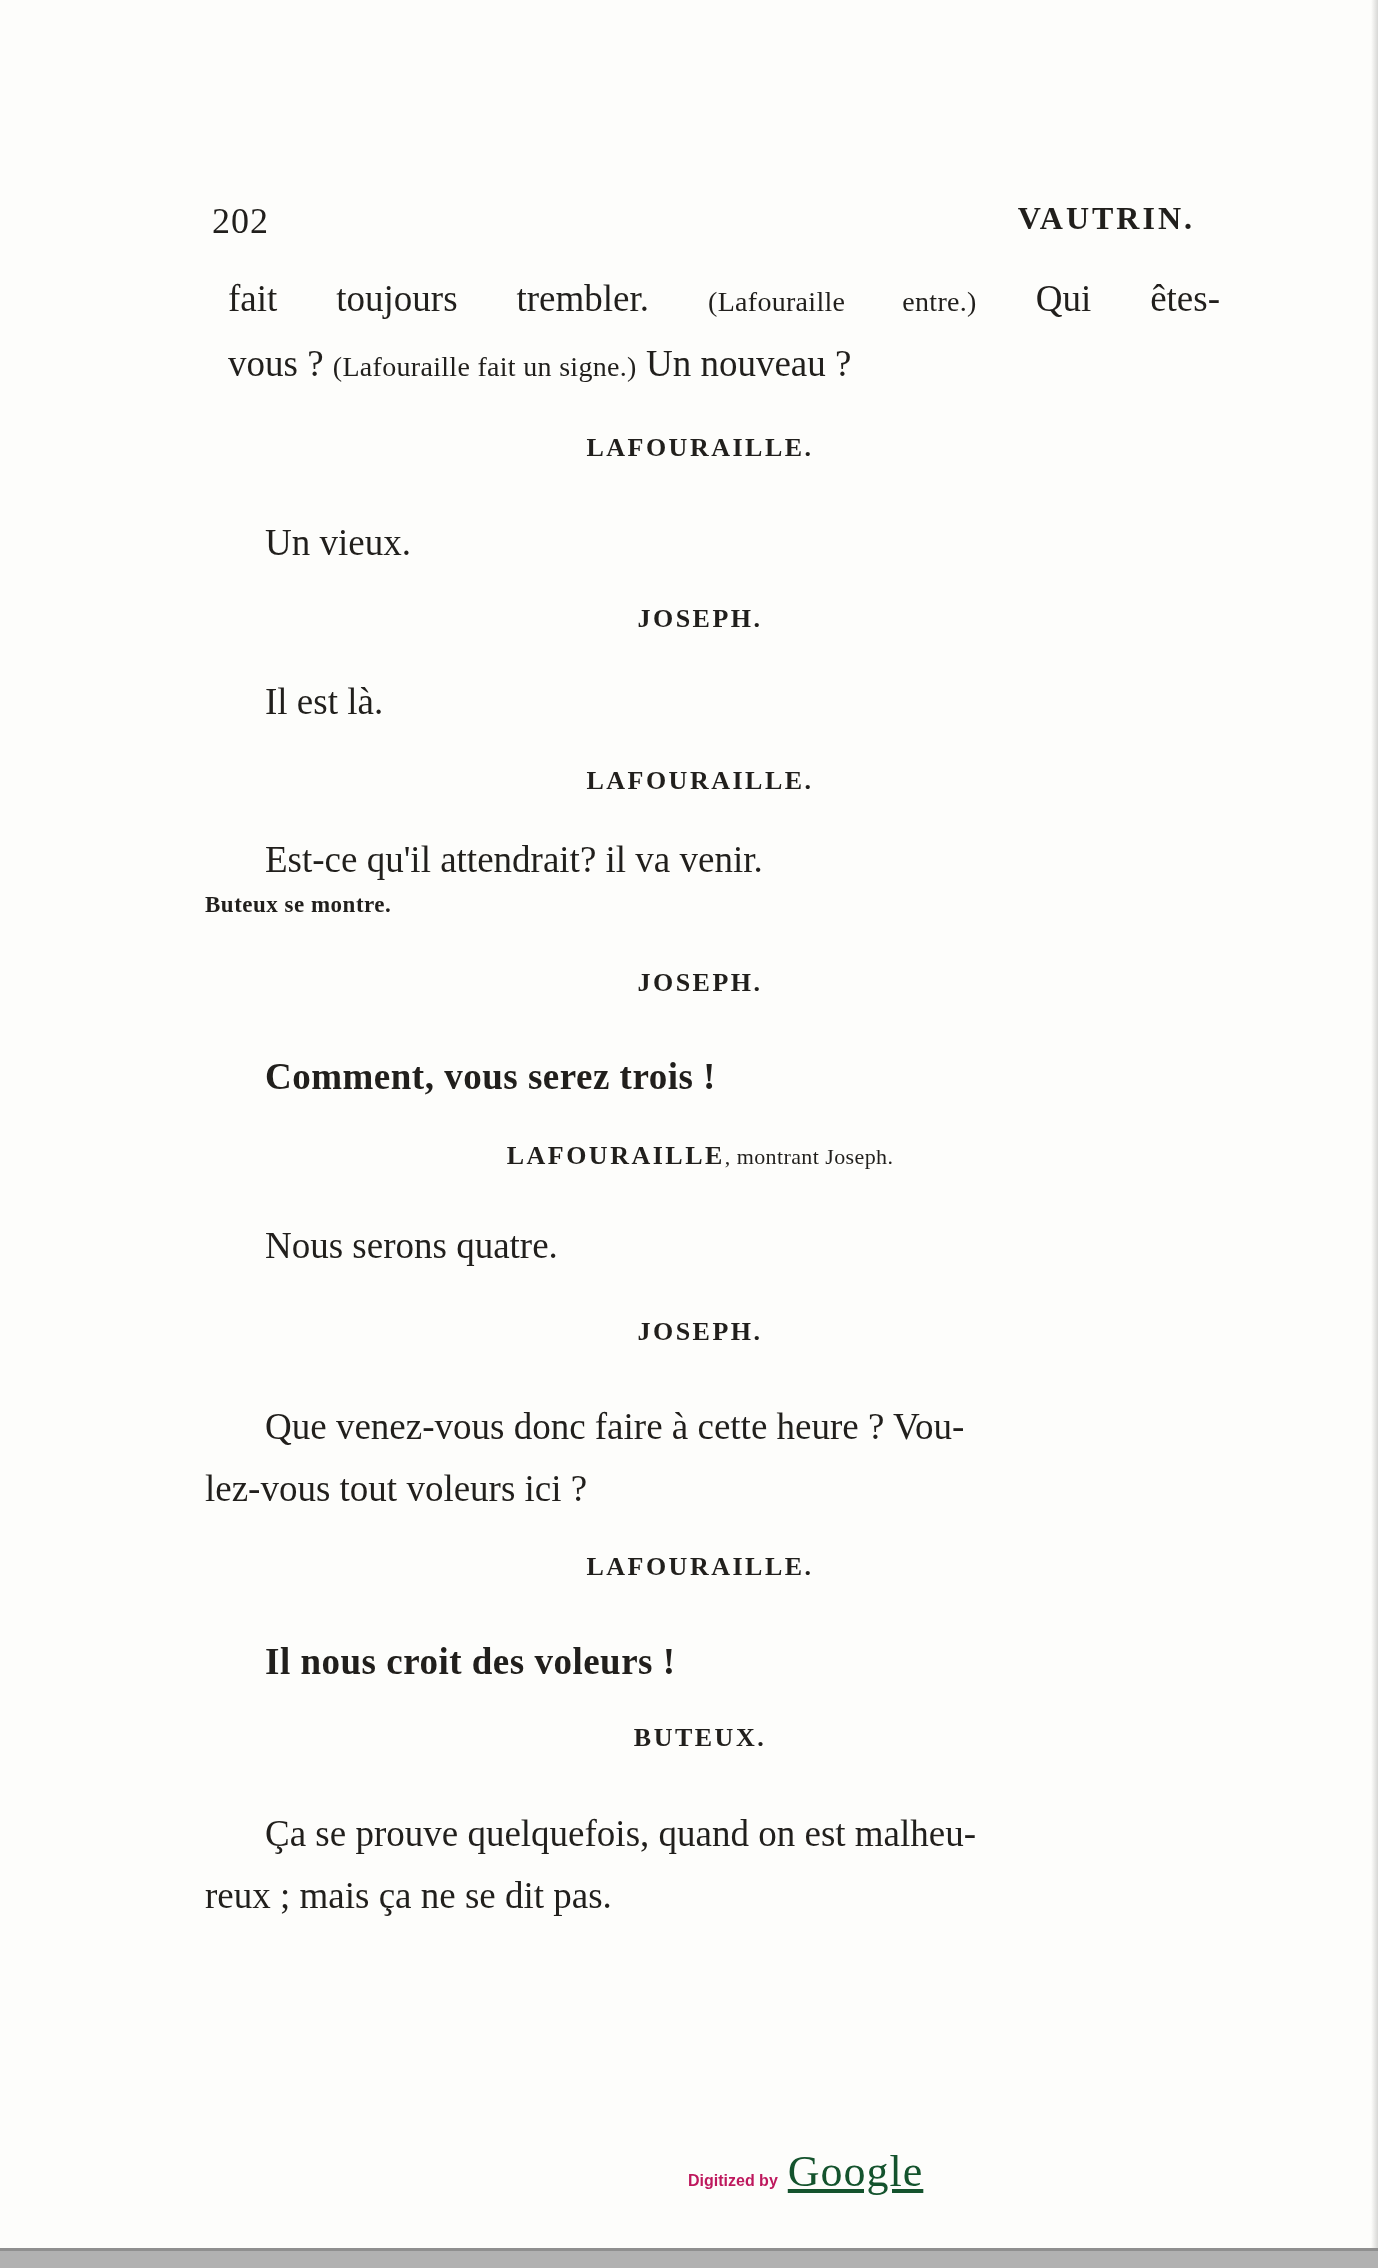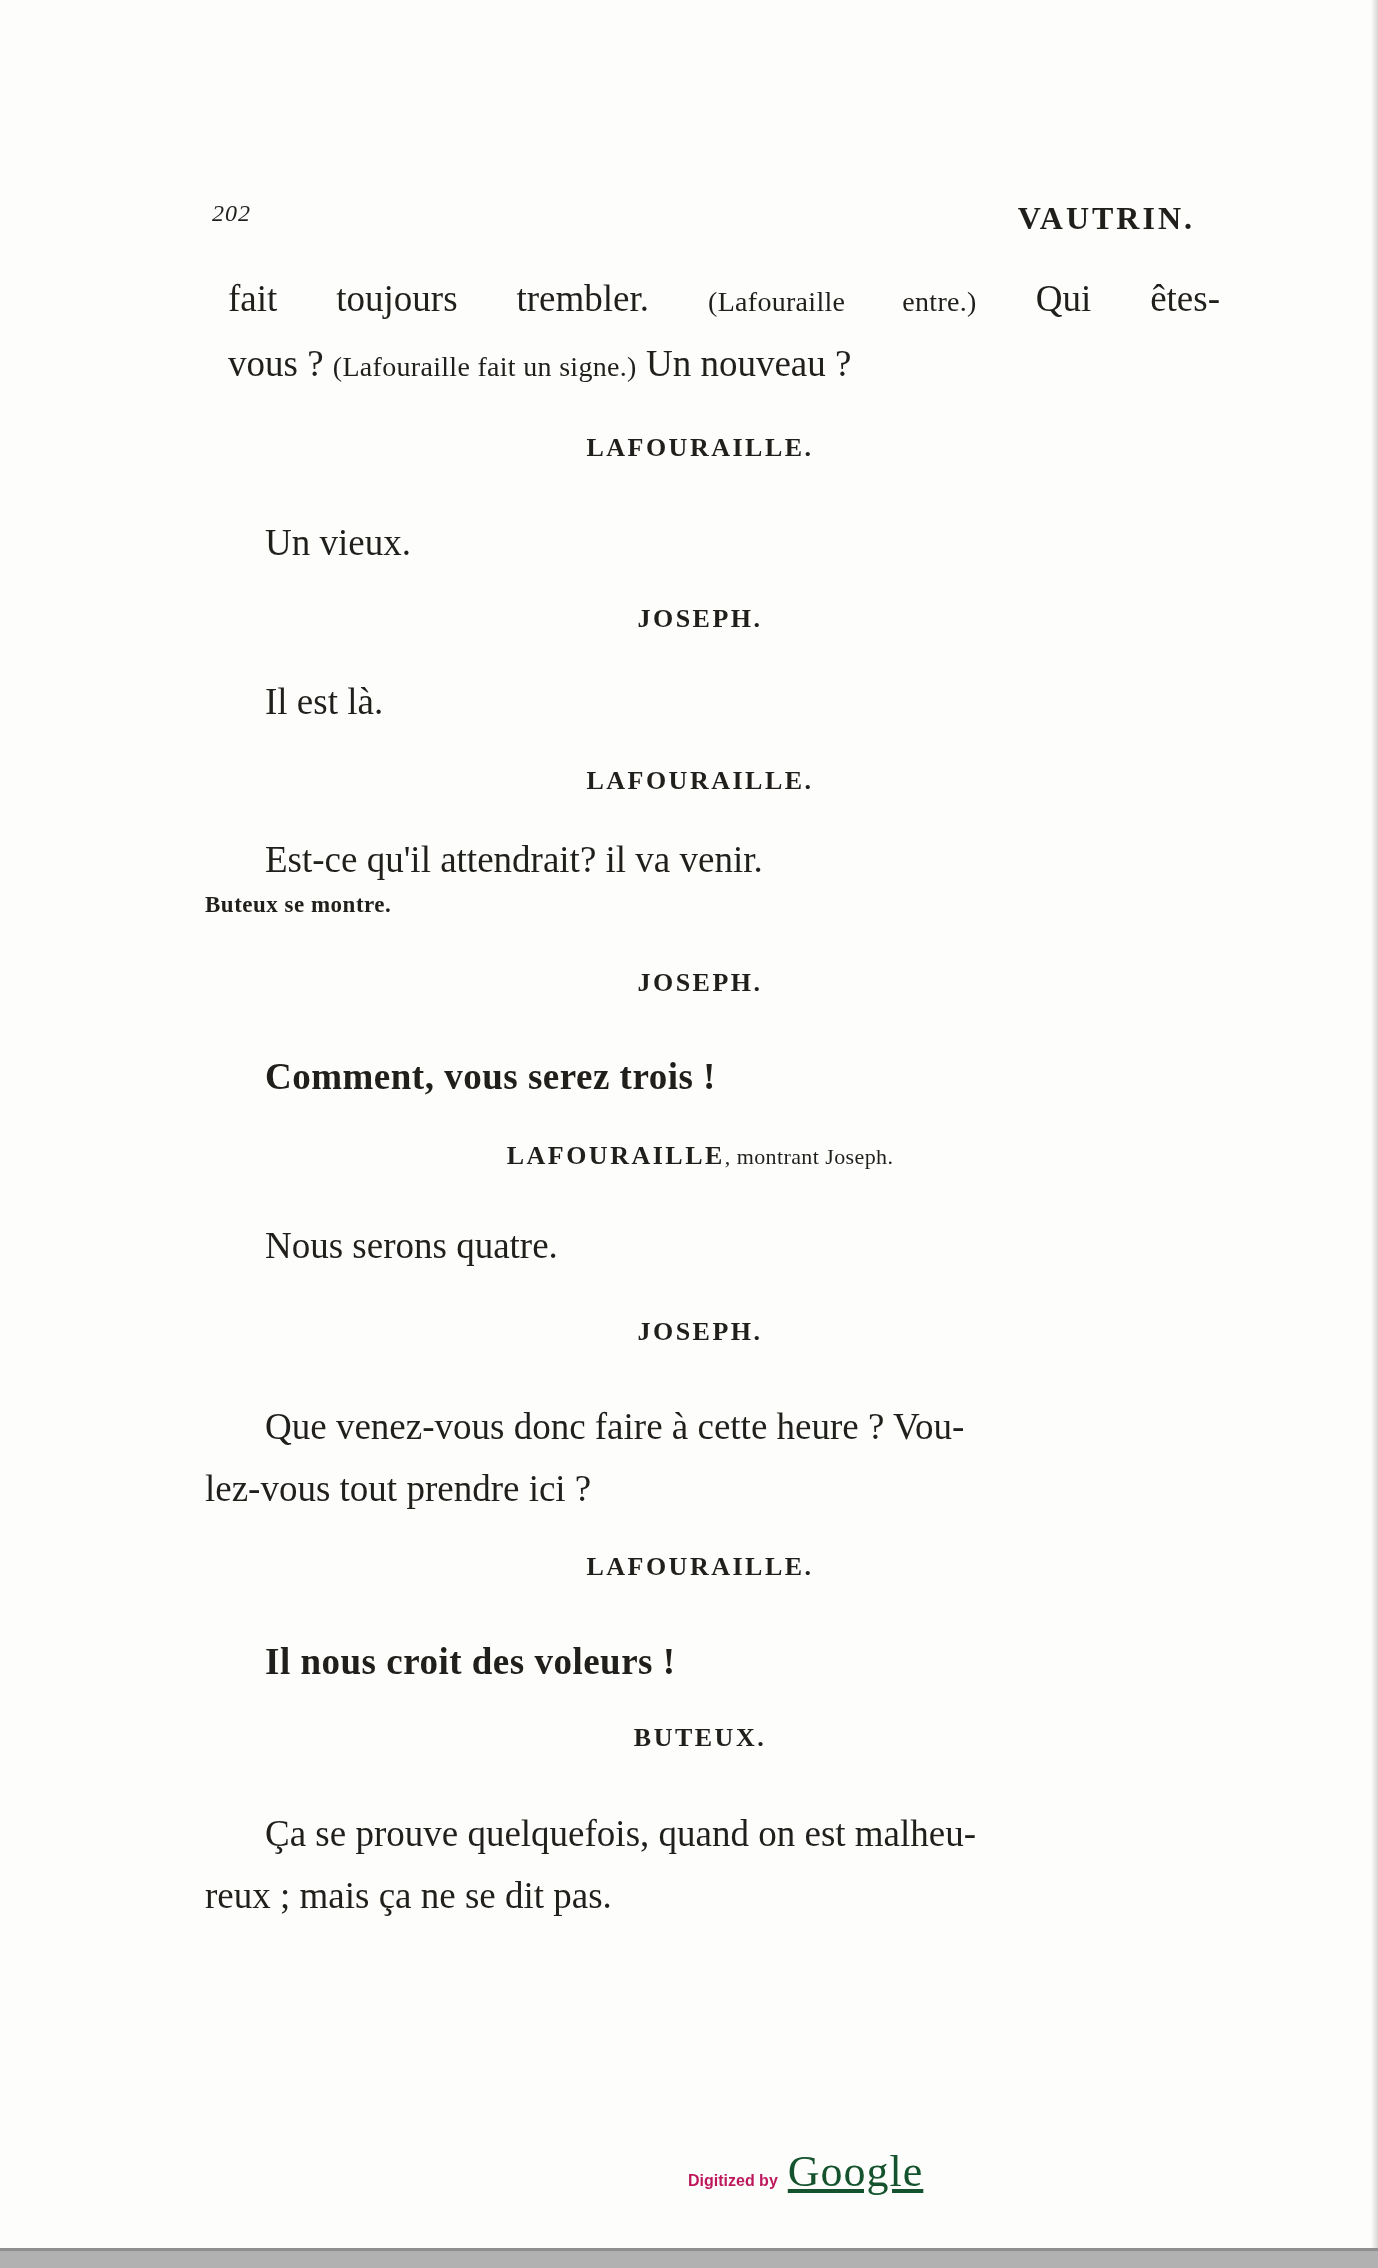--- a/index.html
+++ b/index.html
@@ -13,23 +13,22 @@
     background: #fdfdfb;
     overflow: hidden;
     font-family: "Liberation Serif", "DejaVu Serif", serif;
     color: #211f1c;
   }
 
   
   .page-number {
     position: absolute;
     top: 200px; left: 212px;
-    font-size: 24px;
+    font-size: 36px;
     letter-spacing: 1px;
-    font-style: italic;
   }
   .running-header {
     position: absolute;
     top: 200px; left: 205px; width: 990px;
     text-align: right;
     font-size: 32px;
     letter-spacing: 3px;
     font-weight: 700;
   }
 
@@ -167,21 +166,21 @@
   <div class="speaker" style="top:1141px">
     <span>LAFOURAILLE</span><span class="speaker-note">, montrant Joseph.</span>
   </div>
   <div class="dialogue" style="top:1215px">
     <div class="indent">Nous serons quatre.</div>
   </div>
 
   <div class="speaker" style="top:1317px">JOSEPH.</div>
   <div class="dialogue" style="top:1396px">
     <div class="indent">Que venez-vous donc faire à cette heure ? Vou-</div>
-    <div>lez-vous tout prendre ici ?</div>
+    <div>lez-vous tout voleurs ici ?</div>
   </div>
 
   <div class="speaker" style="top:1552px">LAFOURAILLE.</div>
   <div class="dialogue heavy" style="top:1631px">
     <div class="indent">Il nous croit des voleurs !</div>
   </div>
 
   <div class="speaker" style="top:1723px">BUTEUX.</div>
   <div class="dialogue" style="top:1803px">
     <div class="indent">Ça se prouve quelquefois, quand on est malheu-</div>

